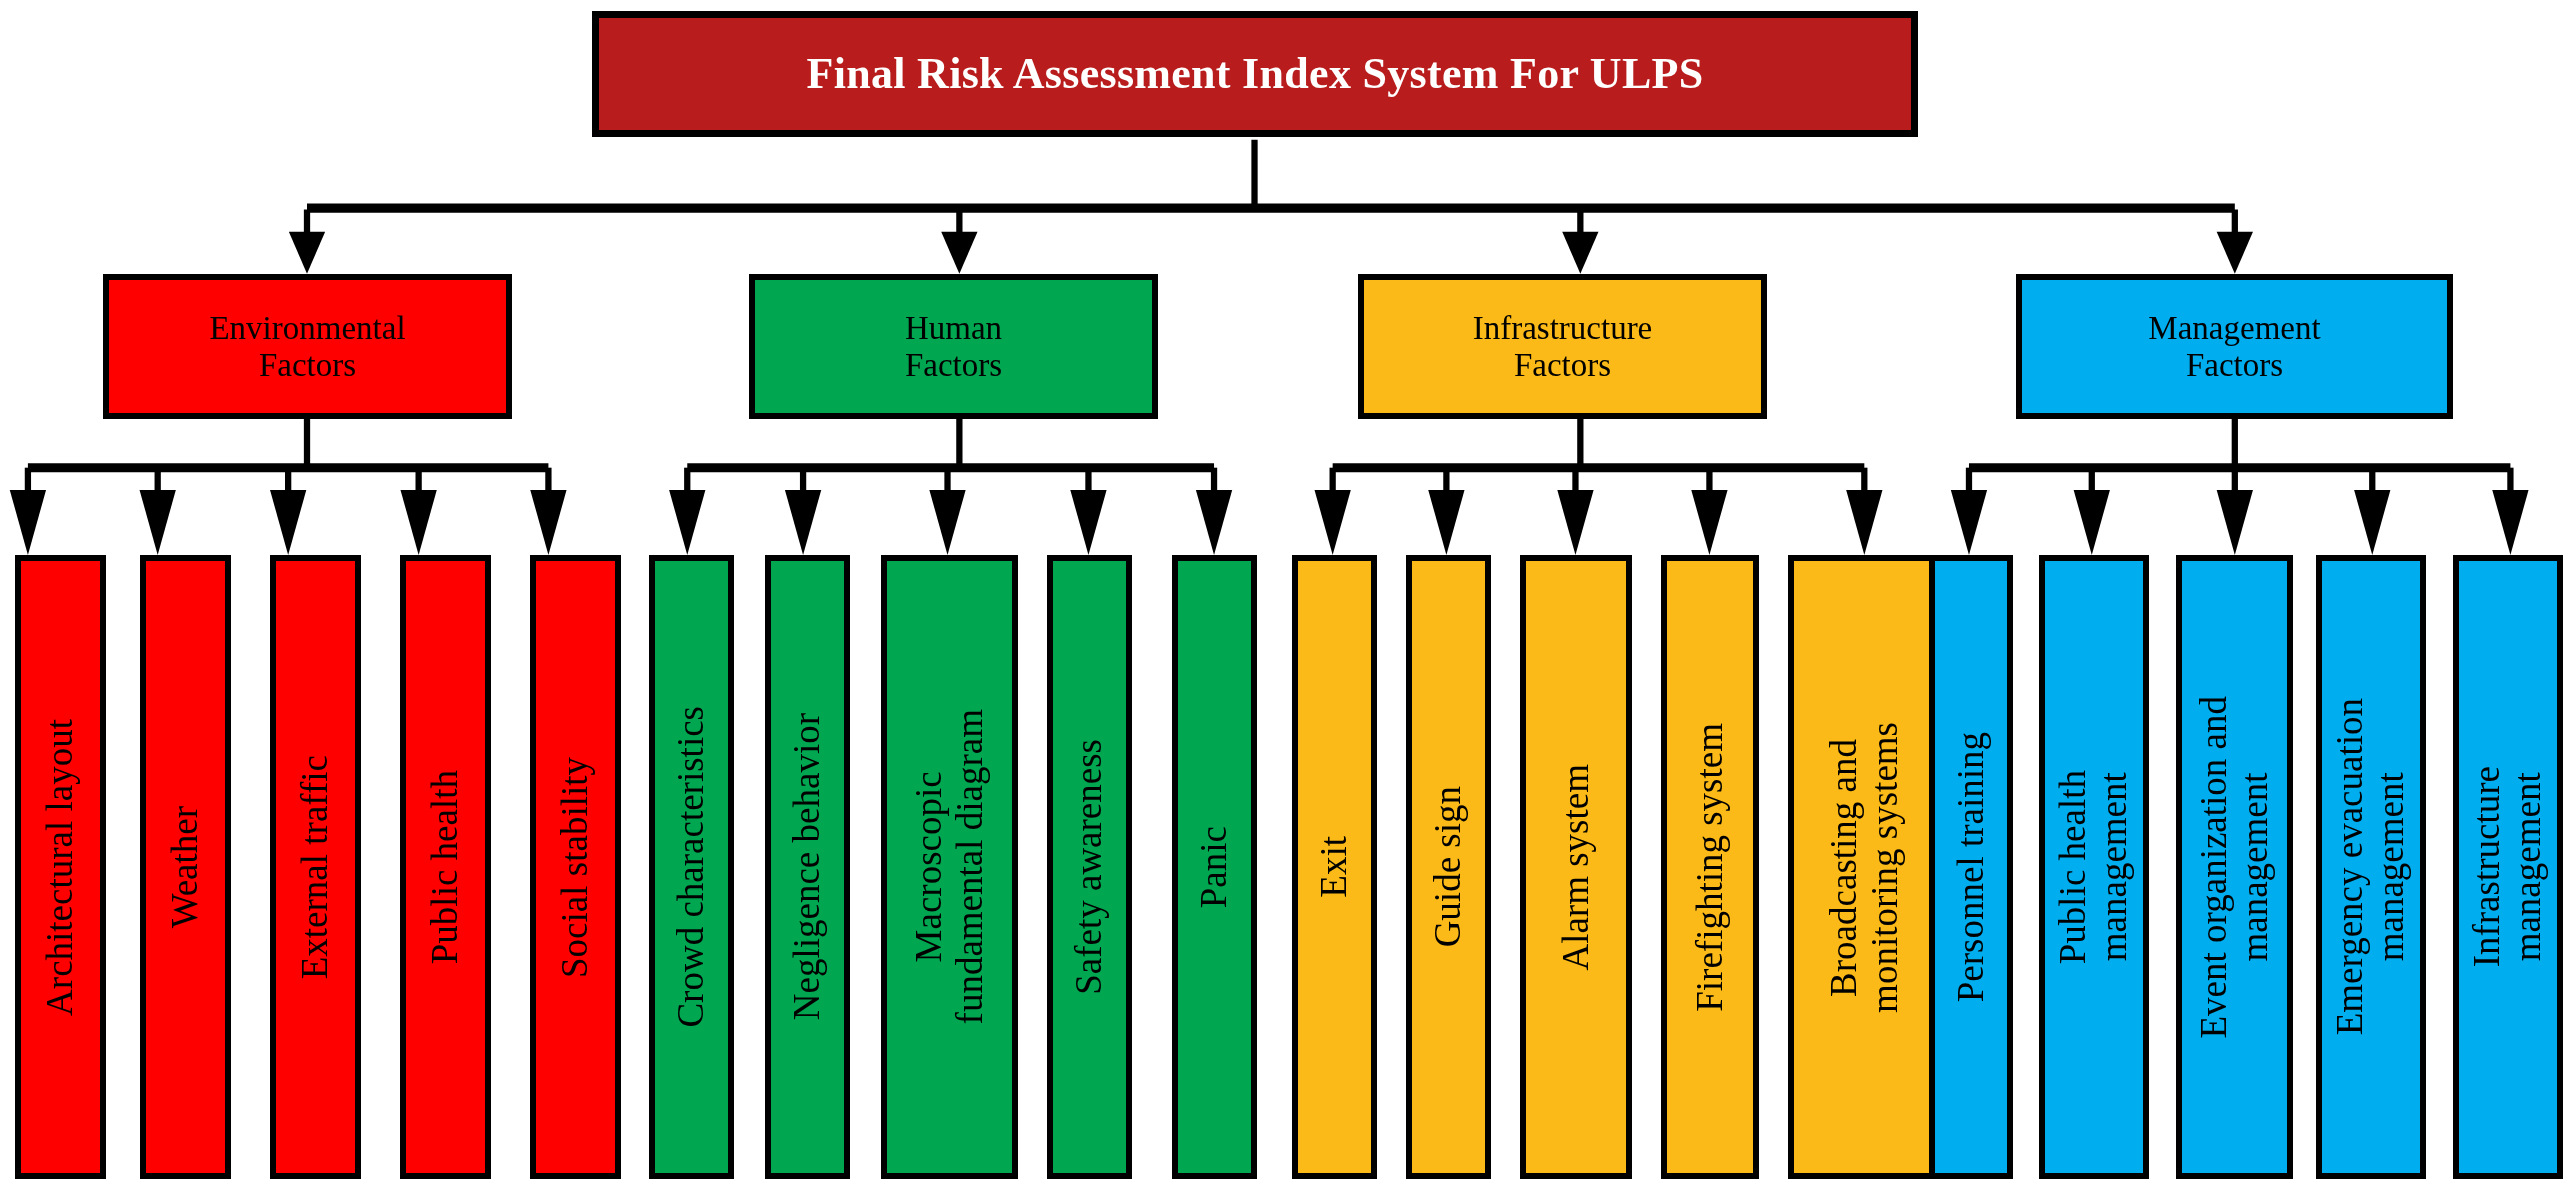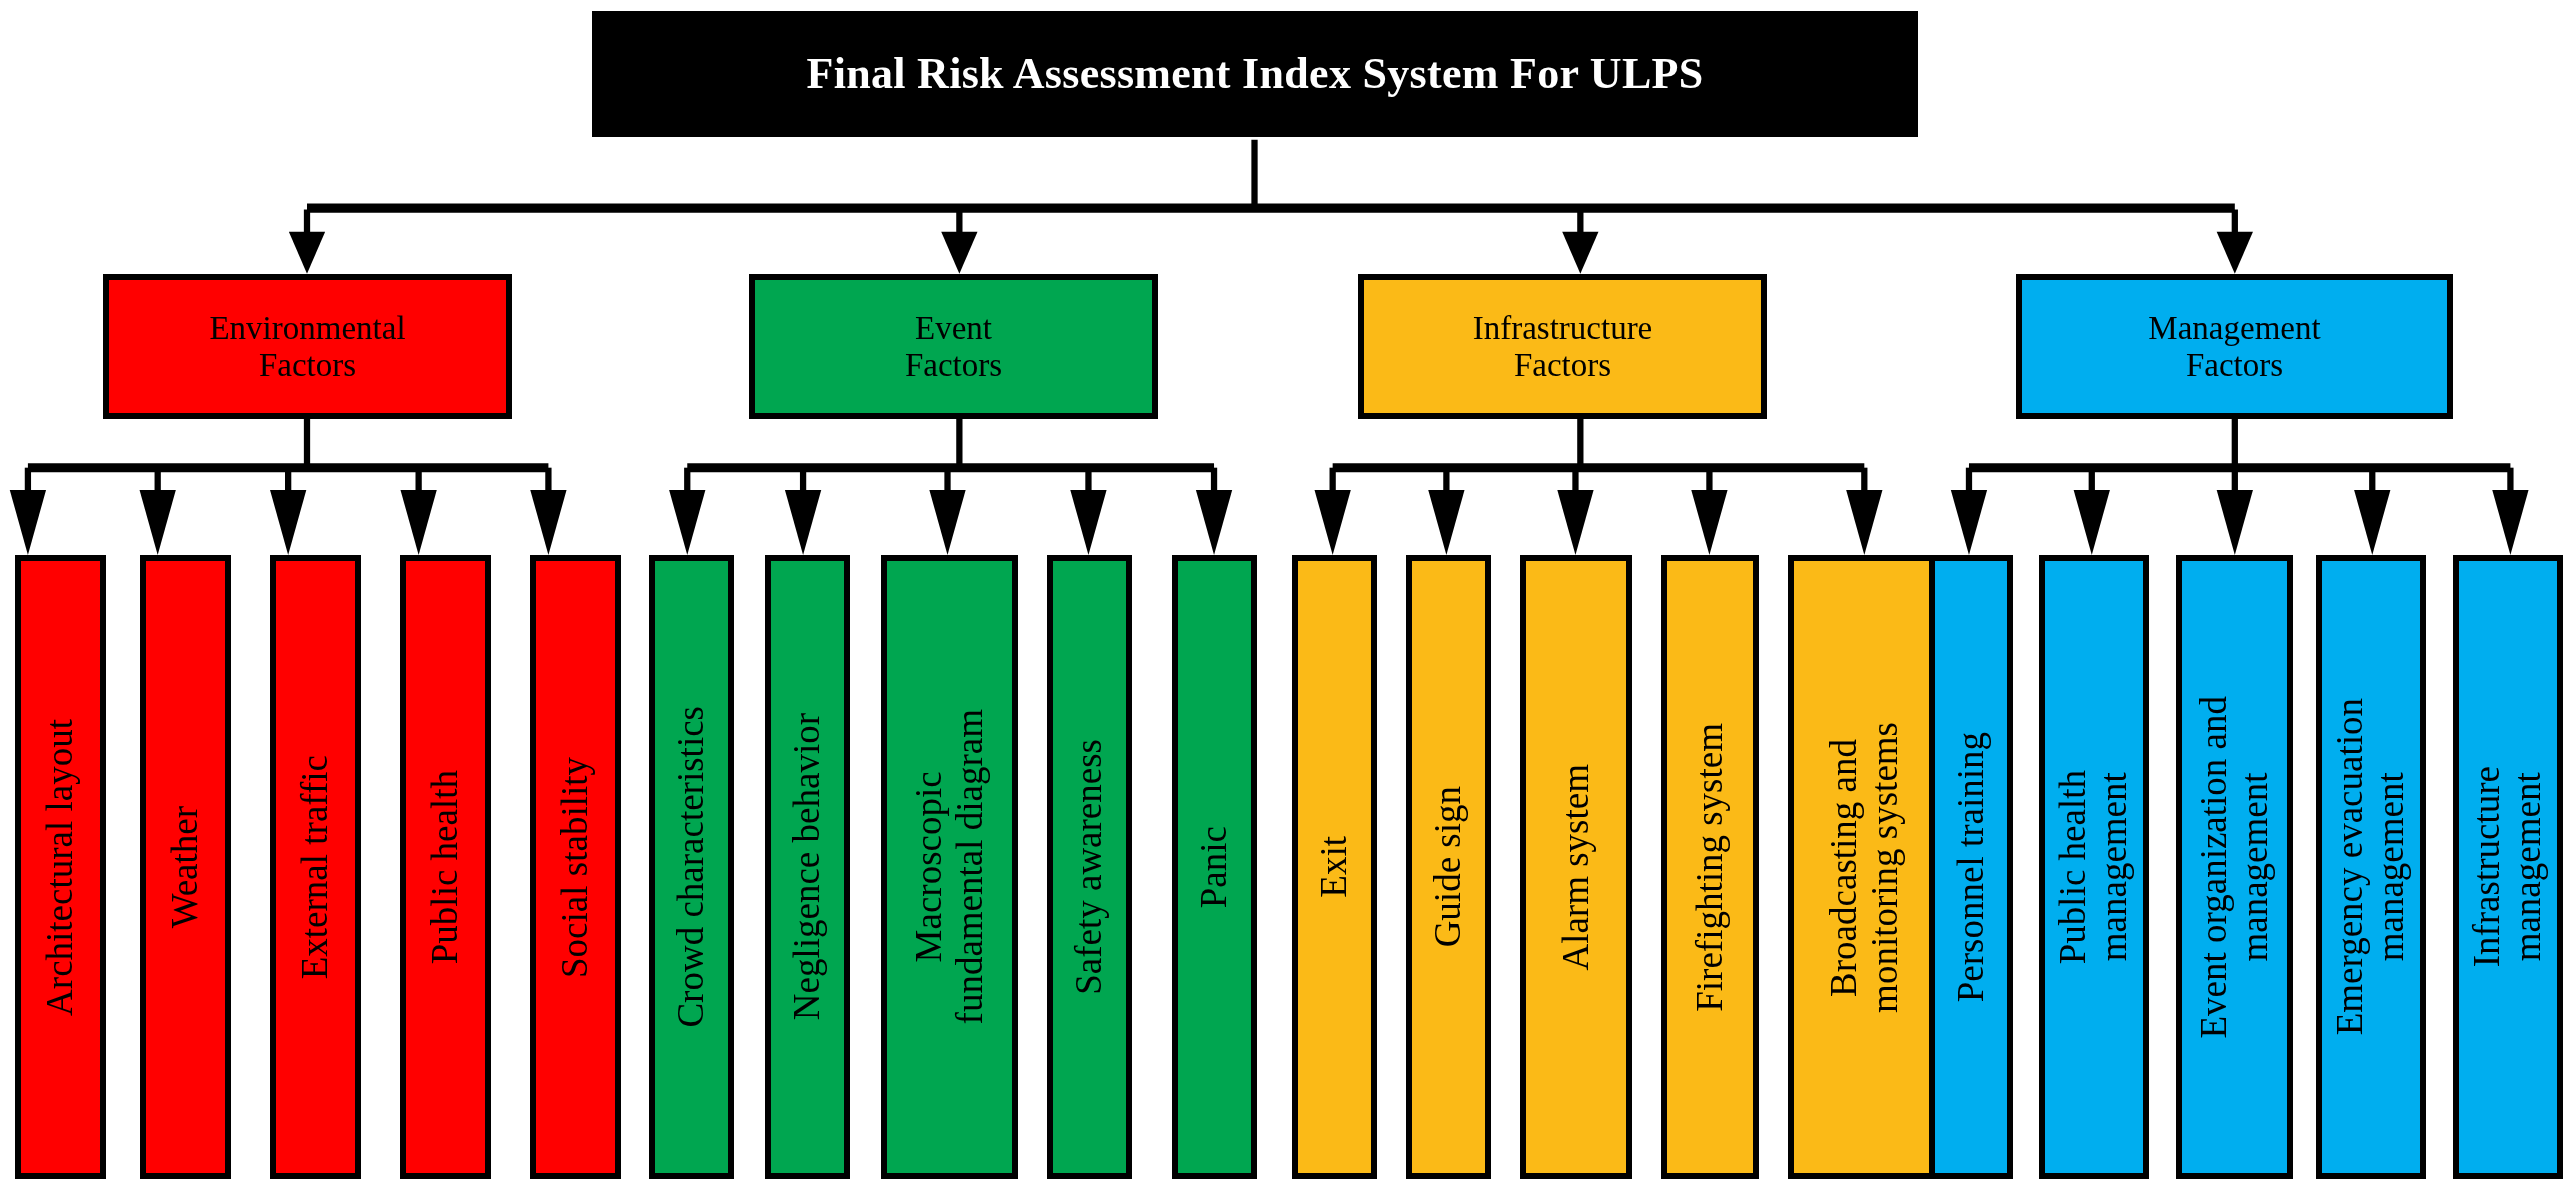--- a/index.html
+++ b/index.html
@@ -40,21 +40,21 @@
   .node .label {
     display: block;
     text-align: center;
     line-height: 1.12;
     white-space: pre-line;
     color: #000000;
   }
 
   
   .root {
-    background: #000000;
+    background: #b91c1c;
     border-width: 7px;
   }
   .root .label {
     color: #ffffff;
     font-weight: bold;
     font-size: 44px;
     letter-spacing: 0.3px;
   }
 
   
@@ -164,21 +164,21 @@
   <div class="node root" style="left:592px; top:11px; width:1326px; height:126px;">
     <span class="label">Final Risk Assessment Index System For ULPS</span>
   </div>
 
   <div class="node cat red" style="left:103px; top:274px; width:409px; height:145px;">
     <span class="label">Environmental
 Factors</span>
   </div>
 
   <div class="node cat green" style="left:749px; top:274px; width:409px; height:145px;">
-    <span class="label">Event
+    <span class="label">Human
 Factors</span>
   </div>
 
   <div class="node cat yellow" style="left:1358px; top:274px; width:409px; height:145px;">
     <span class="label">Infrastructure
 Factors</span>
   </div>
 
   <div class="node cat blue" style="left:2016px; top:274px; width:437px; height:145px;">
     <span class="label">Management

